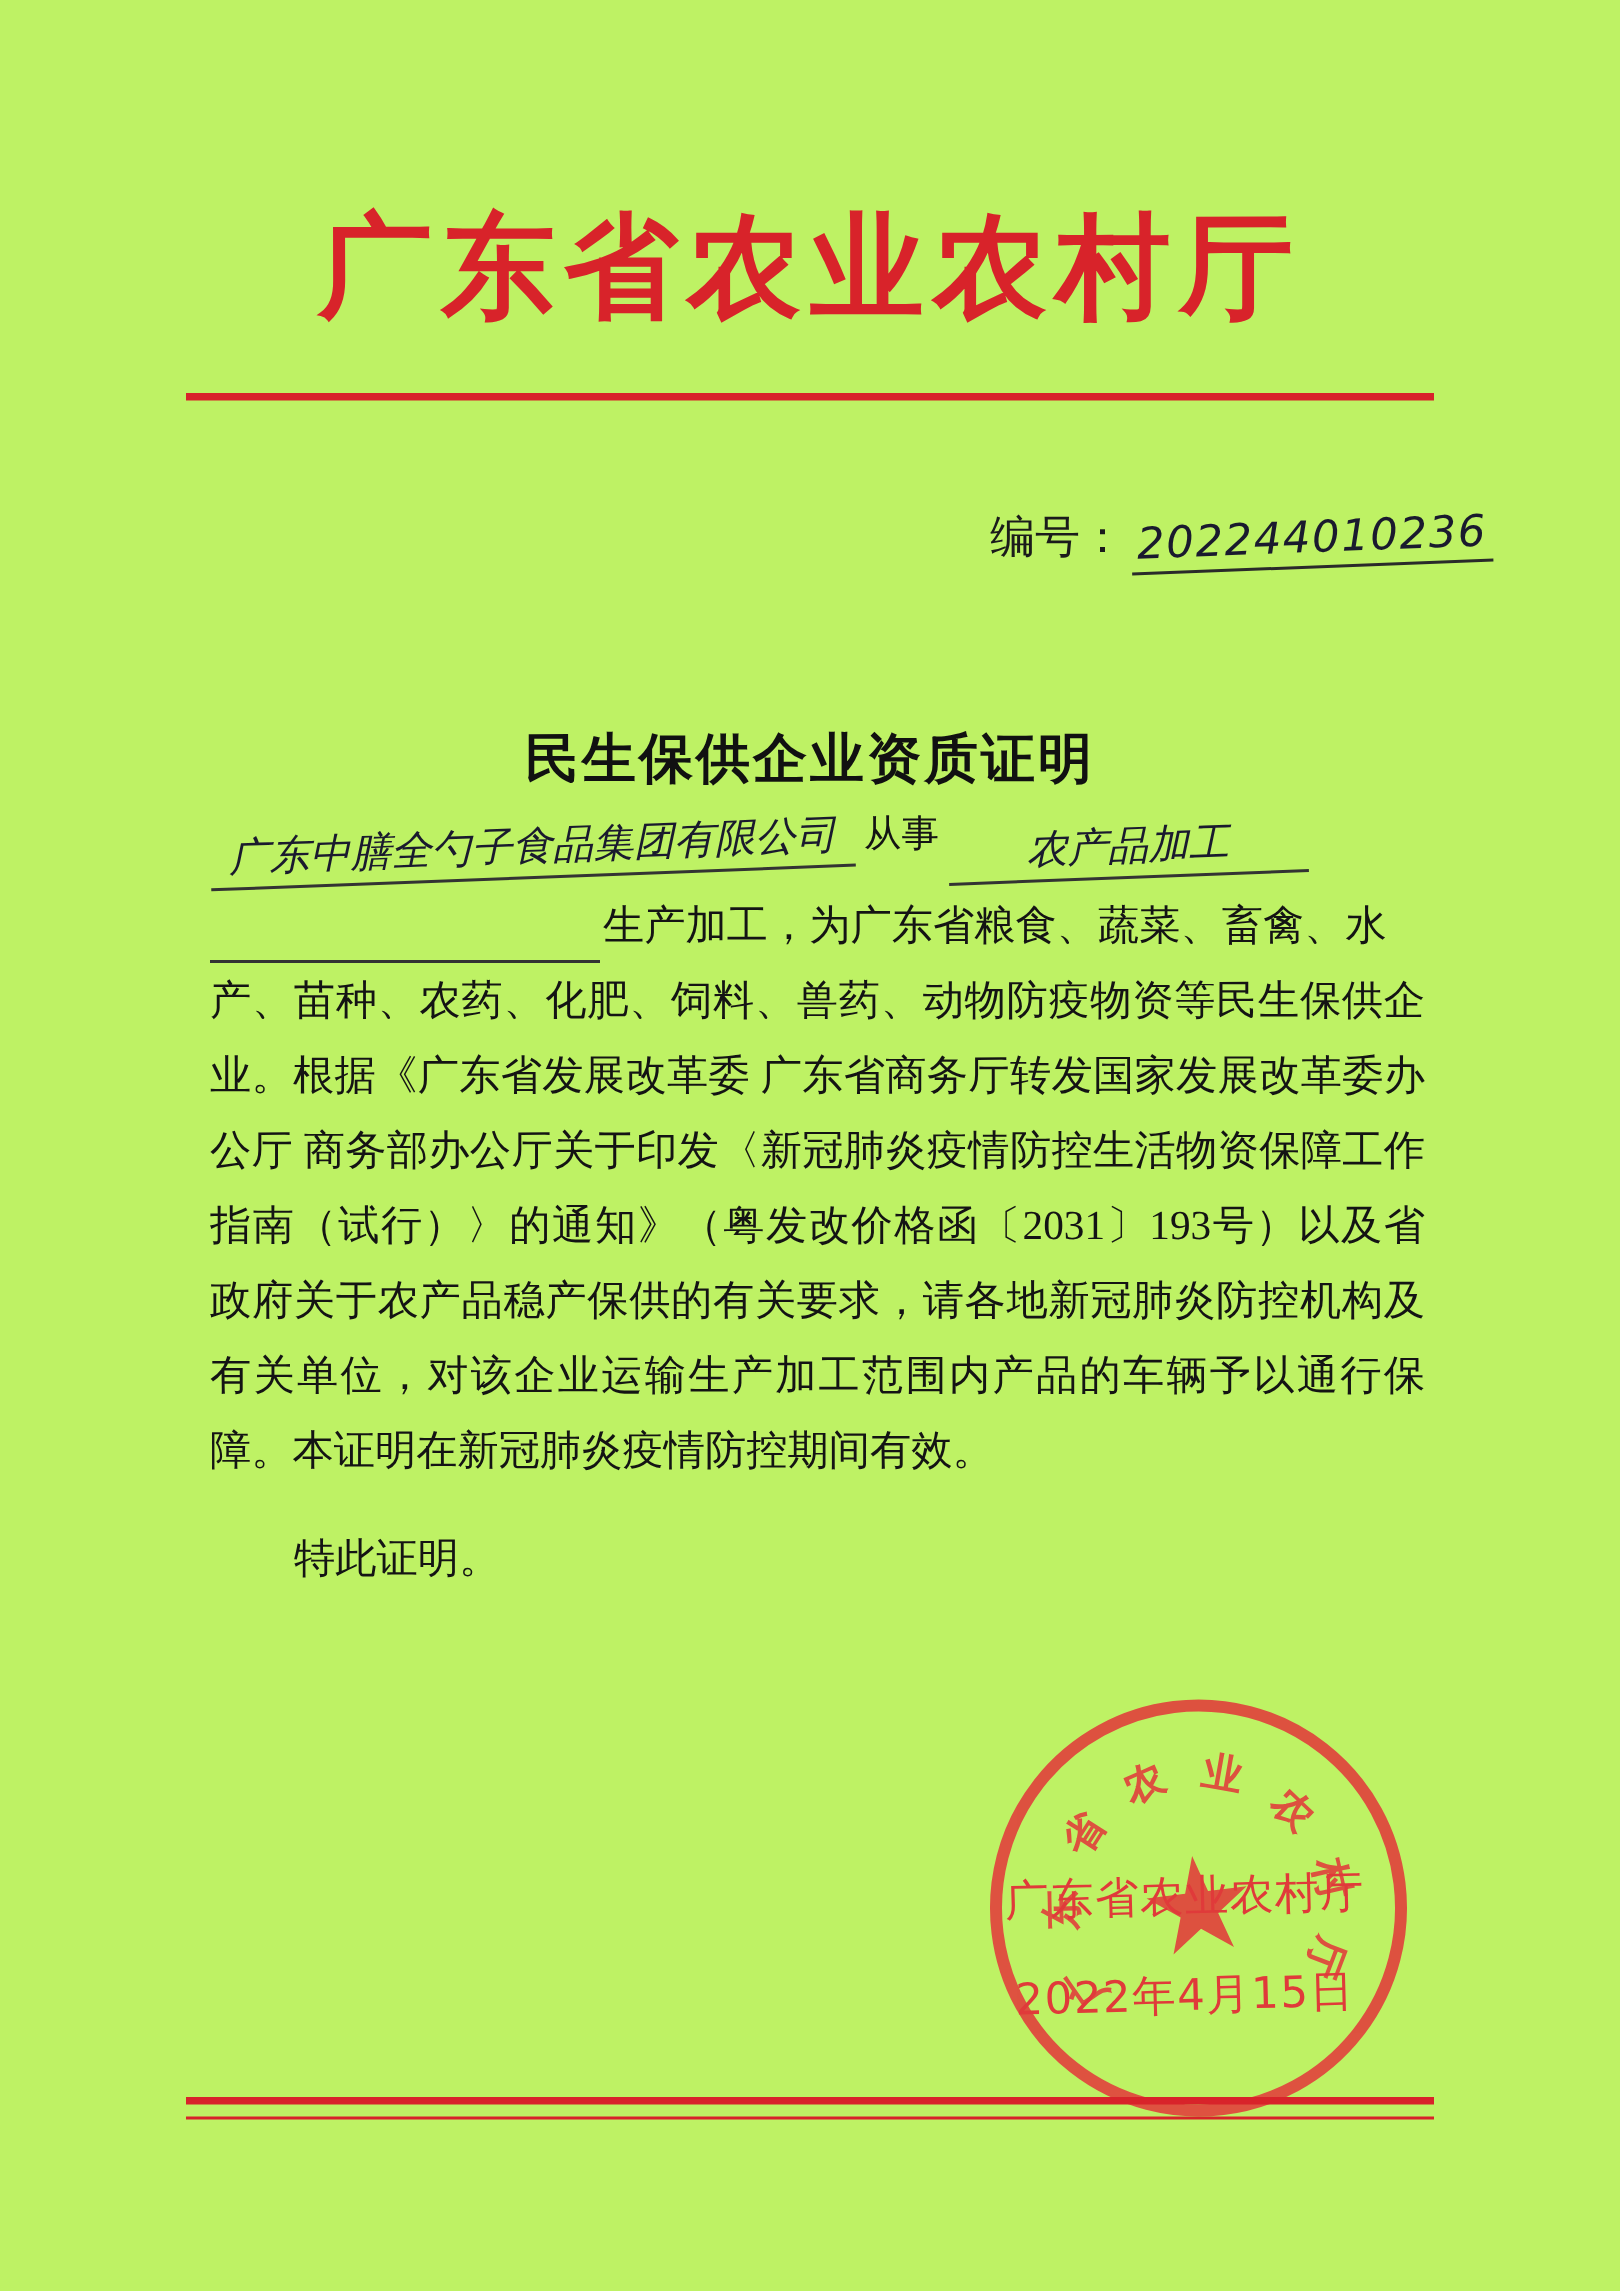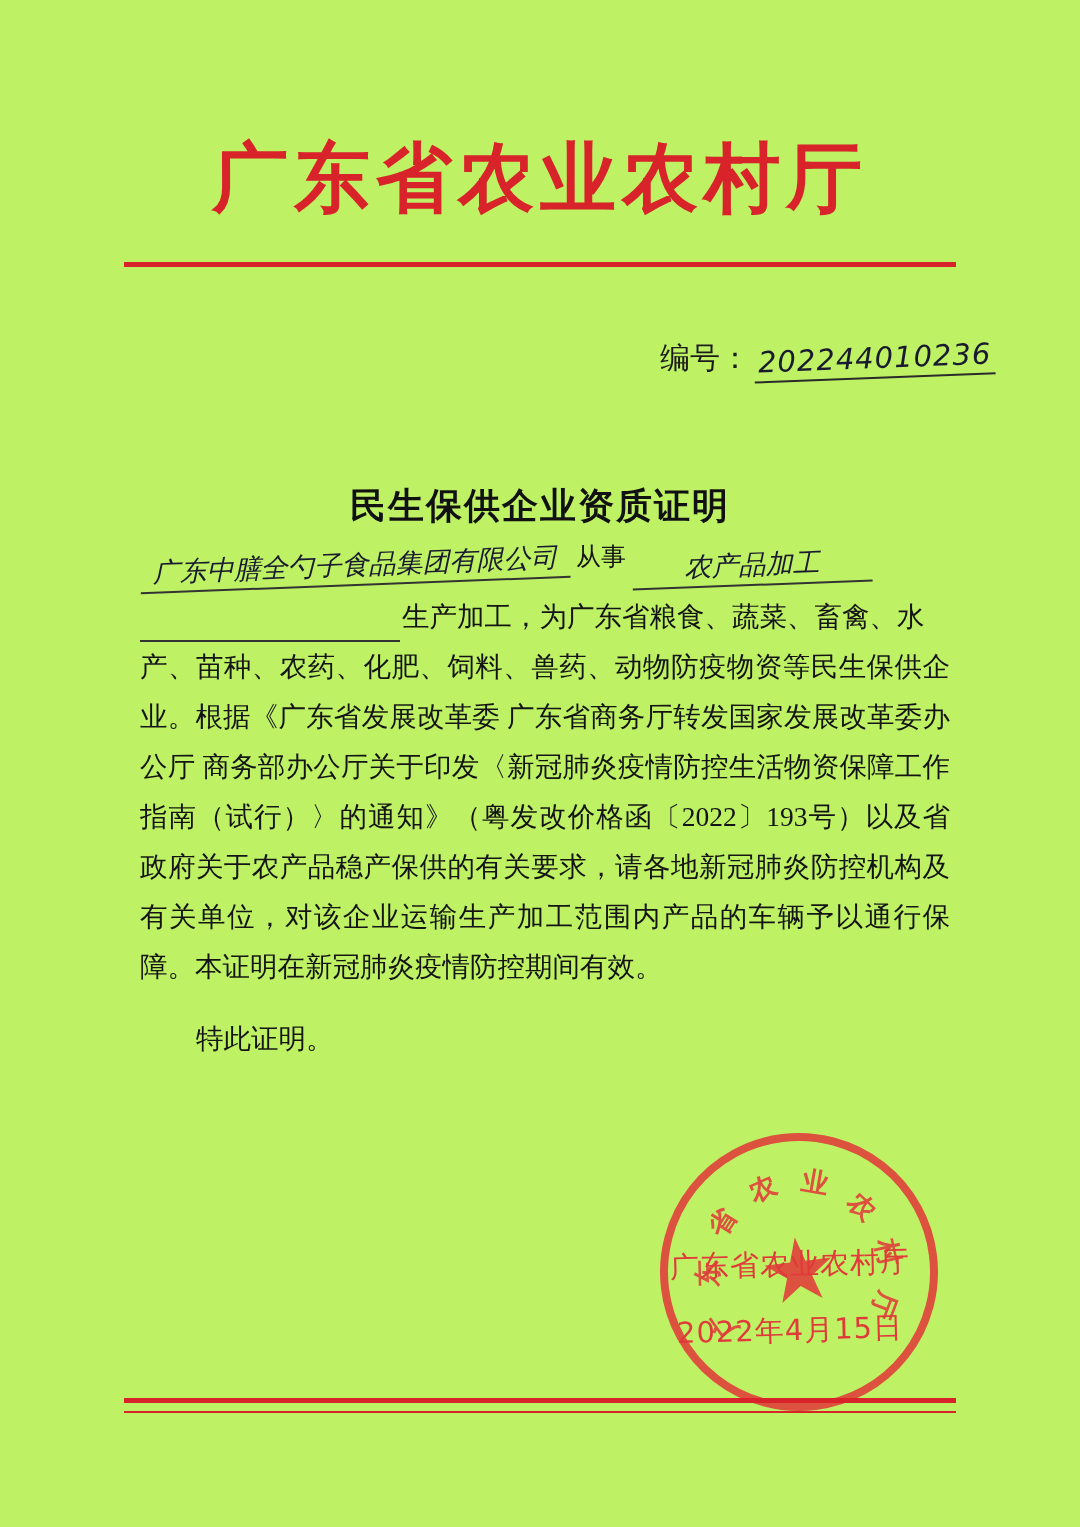--- a/index.html
+++ b/index.html
@@ -250,21 +250,21 @@
       <span class="fill-company handwritten">广东中膳全勺子食品集团有限公司</span>
       <span class="conj">从事</span>
       <span class="fill-scope handwritten">农产品加工</span>
     </div>
 
     <div class="second-line">
       <span class="blank-underline"></span>
       <span class="second-text">生产加工，为广东省粮食、蔬菜、畜禽、水</span>
     </div>
 
-    <div class="para">产、苗种、农药、化肥、饲料、兽药、动物防疫物资等民生保供企业。根据《广东省发展改革委 广东省商务厅转发国家发展改革委办公厅 商务部办公厅关于印发〈新冠肺炎疫情防控生活物资保障工作指南（试行）〉的通知》（粤发改价格函〔2022〕193号）以及省政府关于农产品稳产保供的有关要求，请各地新冠肺炎防控机构及有关单位，对该企业运输生产加工范围内产品的车辆予以通行保障。本证明在新冠肺炎疫情防控期间有效。</div>
+    <div class="para">产、苗种、农药、化肥、饲料、兽药、动物防疫物资等民生保供企业。根据《广东省发展改革委 广东省商务厅转发国家发展改革委办公厅 商务部办公厅关于印发〈新冠肺炎疫情防控生活物资保障工作指南（试行）〉的通知》（粤发改价格函〔2031〕193号）以及省政府关于农产品稳产保供的有关要求，请各地新冠肺炎防控机构及有关单位，对该企业运输生产加工范围内产品的车辆予以通行保障。本证明在新冠肺炎疫情防控期间有效。</div>
 
     <div class="closing">特此证明。</div>
   </div>
 
   <div class="seal">
     <div class="seal-star"></div>
     <div class="seal-text" id="sealArc">
         <span style="transform: rotate(-118deg) translate(0px, -95px) rotate(0deg) translate(-13px, -14px);">广</span>
         <span style="transform: rotate(-84.2857deg) translate(0px, -95px) rotate(0deg) translate(-13px, -14px);">东</span>
         <span style="transform: rotate(-50.5714deg) translate(0px, -95px) rotate(0deg) translate(-13px, -14px);">省</span>

